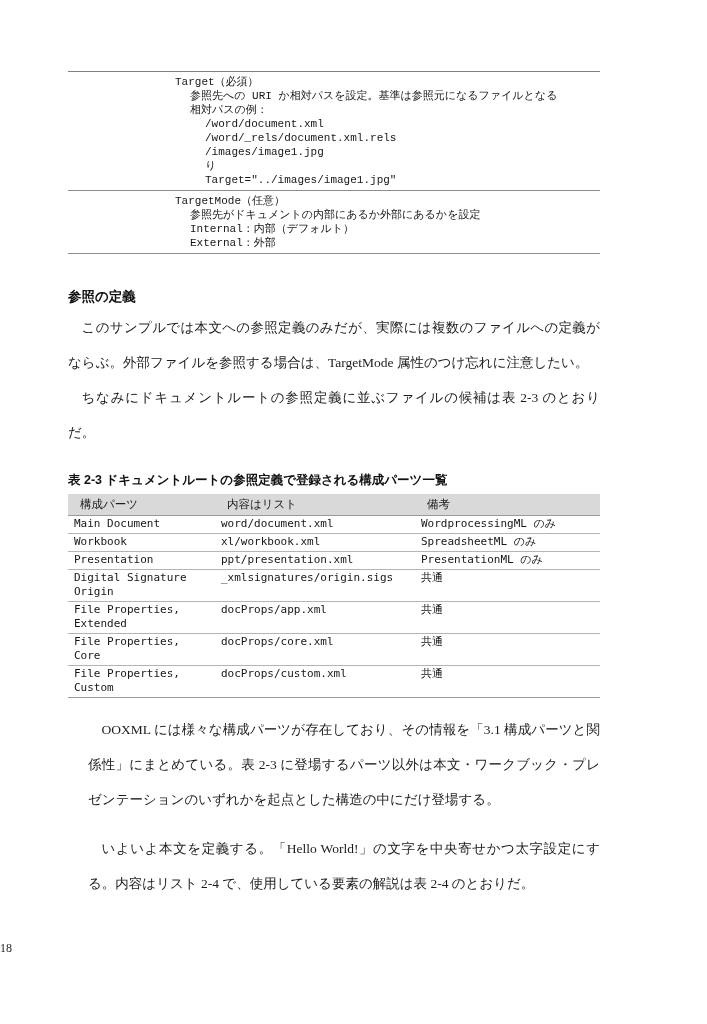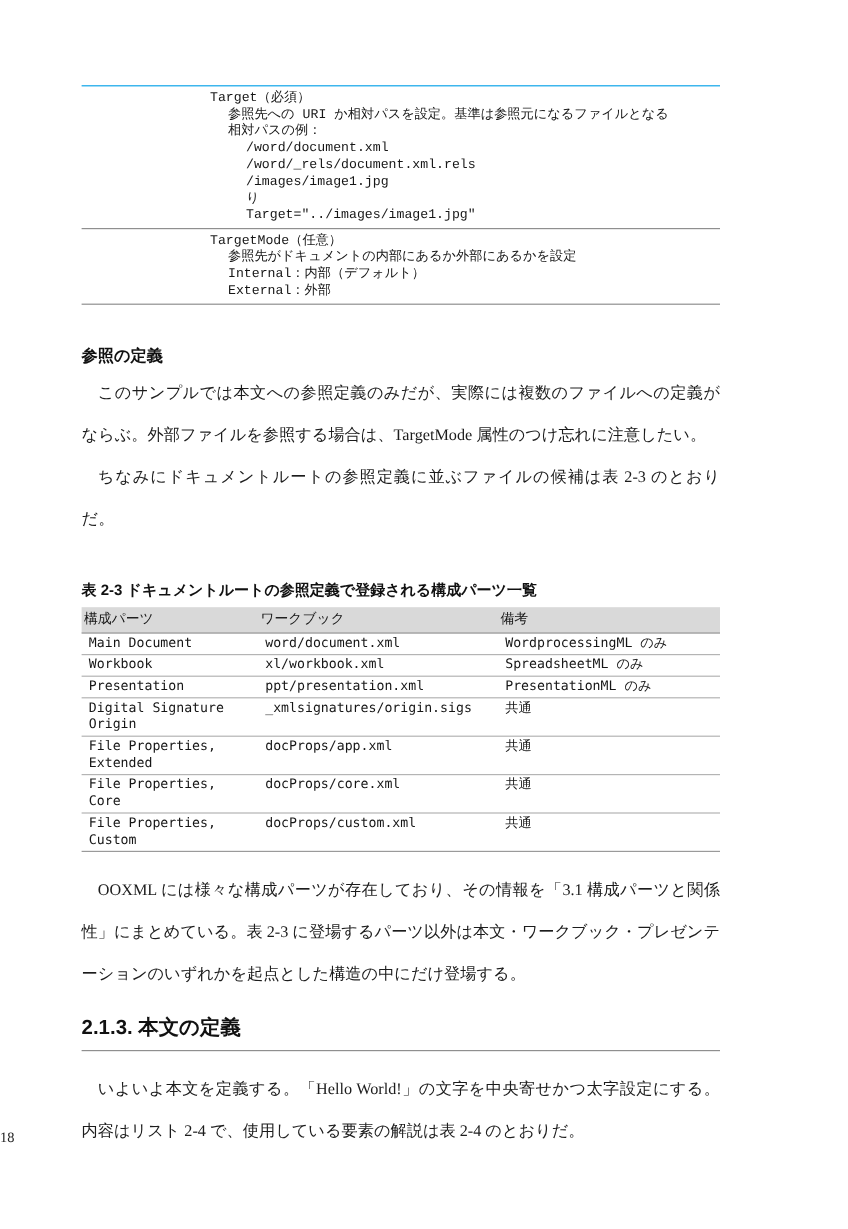--- a/index.html
+++ b/index.html
@@ -28,38 +28,38 @@
   
   .sub-heading {
     margin-top:34px; margin-bottom:4px;
     font-family:"Liberation Sans","DejaVu Sans",sans-serif;
     font-size:13.5px; font-weight:bold; color:#111;
   }
   .body-p {
     font-size:13.5px; line-height:35px;
     text-indent:1em; text-align:justify; color:#1c1c1c;
   }
-  .spaced { margin-top:14px; }
+  .spaced { margin-top:14px;margin-left:20px; }
 
   
   .table-caption {
-    margin-top:34px; margin-bottom:5px;
+    margin-top:22px; margin-bottom:5px;
     font-family:"Liberation Sans","DejaVu Sans",sans-serif;
     font-size:12.5px; font-weight:bold; color:#111;
   }
   table.parts-table {
     width:100%; border-collapse:collapse; table-layout:fixed;
     font-family:"DejaVu Sans Mono","Liberation Mono",monospace;
     font-size:11px; color:#161616;
   }
   col.c1 { width:147px; } col.c2 { width:200px; } col.c3 { width:185px; }
   .parts-table th {
     background:#d9d9d9; text-align:left; font-weight:normal;
     font-family:"Liberation Sans","DejaVu Sans",sans-serif;
-    font-size:11.5px; padding:3px 2px; line-height:15px;
+    font-size:11.5px; padding:3px 12px; line-height:15px;
     border-bottom:1px solid #9a9a9a;
     margin-left:32px;
   }
   .parts-table td {
     padding:1px 6px 2px; line-height:14px; vertical-align:top;
     border-bottom:1px solid #b4b4b4; word-wrap:break-word;
   }
   .parts-table tbody tr:last-child td { border-bottom:1px solid #9a9a9a; }
 
   .section-heading {
@@ -108,21 +108,21 @@
 
   <table class="parts-table">
     <colgroup>
         <col class="c1">
         <col class="c2">
         <col class="c3">
       </colgroup>
     <thead>
       <tr>
         <th>構成パーツ</th>
-        <th>ワークブック</th>
+        <th>内容はリスト</th>
         <th>備考</th>
       </tr>
     </thead>
     <tbody>
       <tr>
         <td>Main Document</td>
         <td>word/document.xml</td>
         <td>WordprocessingML のみ</td>
       </tr>
       <tr>
@@ -153,19 +153,18 @@
       <tr>
         <td>File Properties, Custom</td>
         <td>docProps/custom.xml</td>
         <td>共通</td>
       </tr>
     </tbody>
   </table>
 
   <p class="body-p spaced">OOXML には様々な構成パーツが存在しており、その情報を「3.1 構成パーツと関係性」にまとめている。表 2-3 に登場するパーツ以外は本文・ワークブック・プレゼンテーションのいずれかを起点とした構造の中にだけ登場する。</p>
 
-  <h2 class="section-heading">2.1.3. 本文の定義</h2>
 
   <p class="body-p spaced">いよいよ本文を定義する。「Hello World!」の文字を中央寄せかつ太字設定にする。内容はリスト 2-4 で、使用している要素の解説は表 2-4 のとおりだ。</p>
 
 </div>
 
 <div class="page-number">18</div>
 
 </body></html>

